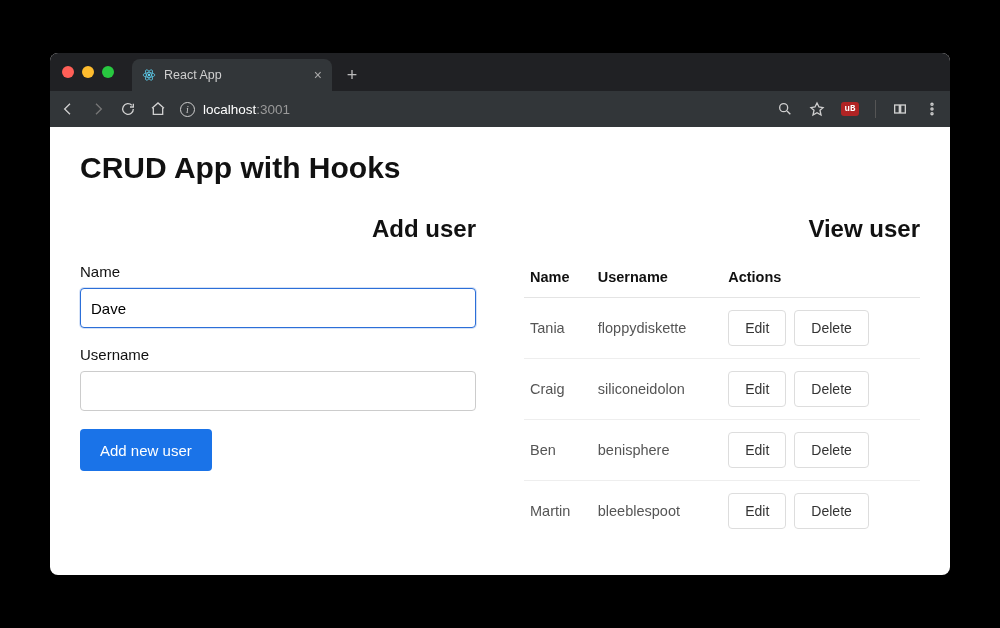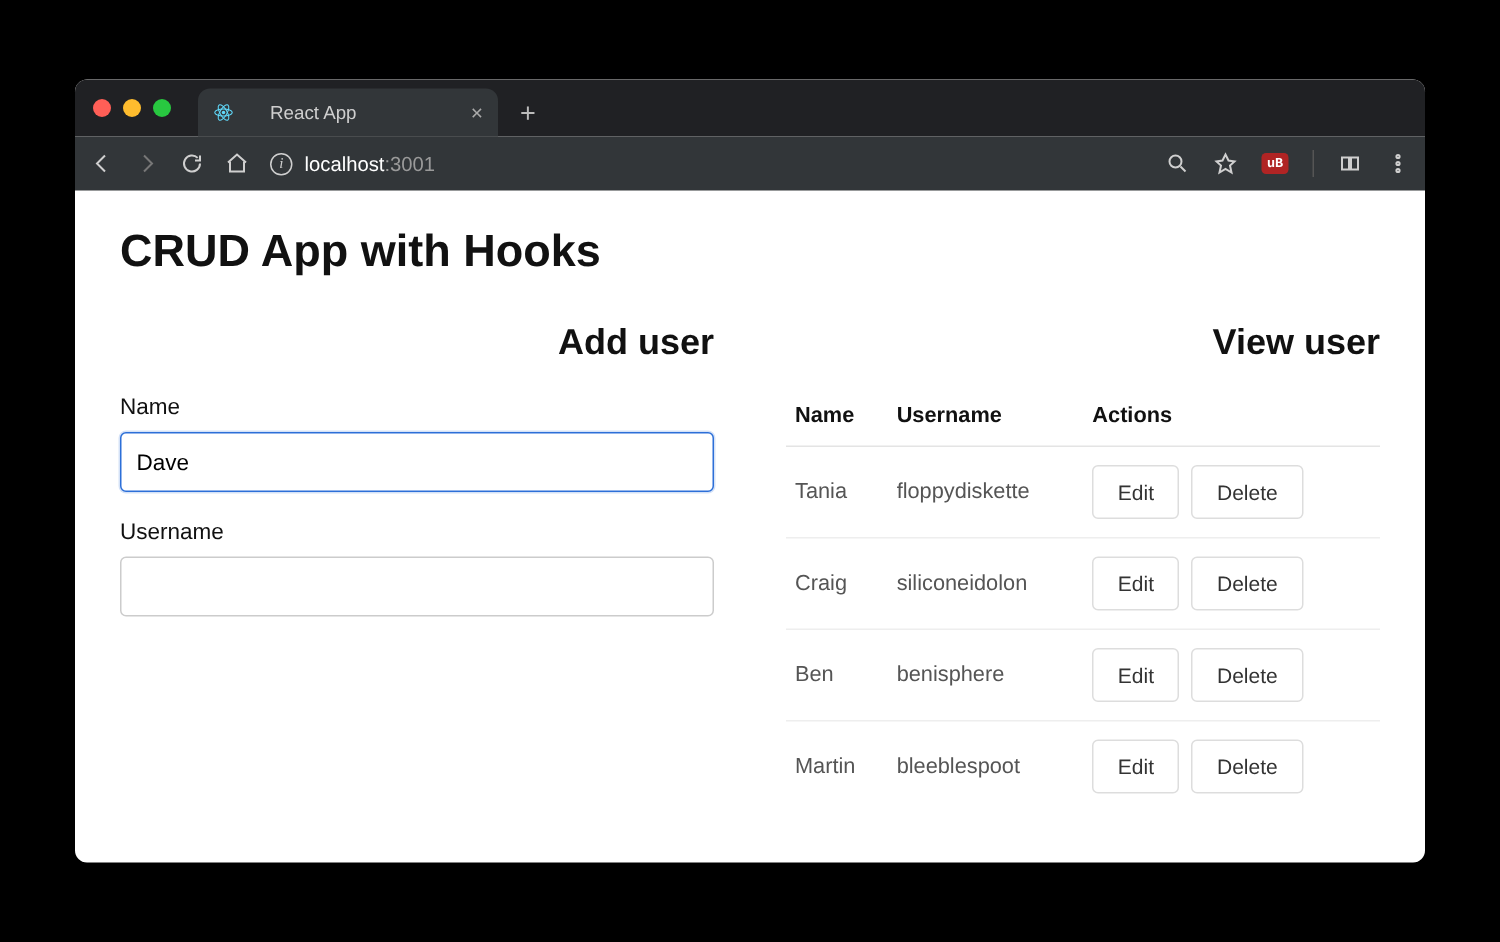--- a/index.html
+++ b/index.html
@@ -41,21 +41,21 @@
   .tab {
     background: #323639;
     color: #cfcfcf;
     height: 32px;
     min-width: 200px;
     border-radius: 8px 8px 0 0;
     display: flex;
     align-items: center;
     padding: 0 10px;
     font-size: 12.5px;
-    gap: 24px;
+    gap: 8px;
   }
   .tab .favicon {
     width: 14px; height: 14px;
     color: #61dafb;
   }
   .tab .title { flex: 1; }
   .tab .close { color: #aaa; font-size: 14px; line-height: 1; cursor: pointer; }
   .newtab {
     color: #bbb;
     width: 28px; height: 28px;
@@ -251,20 +251,21 @@
     <div class="columns">
       <div class="col">
         <h2>Add user</h2>
 
         <label>Name</label>
         <input class="field focused" type="text" value="Dave" style="">
 
         <label>Username</label>
         <input class="field" type="text" value="" style="">
 
+        <button class="primary-btn">Add new user</button>
       </div>
 
       <div class="col">
         <h2>View user</h2>
         <table>
           <thead>
             <tr>
               <th>Name</th>
               <th>Username</th>
               <th>Actions</th>

